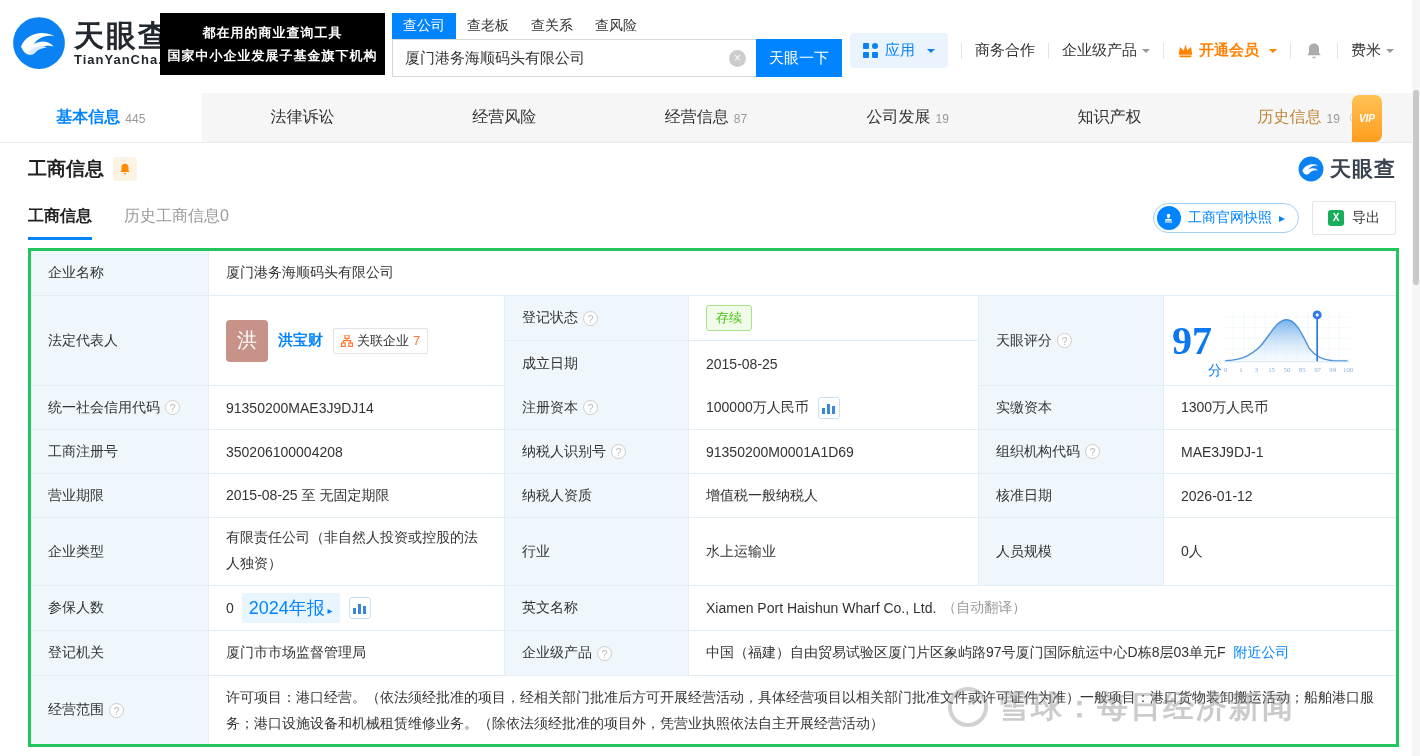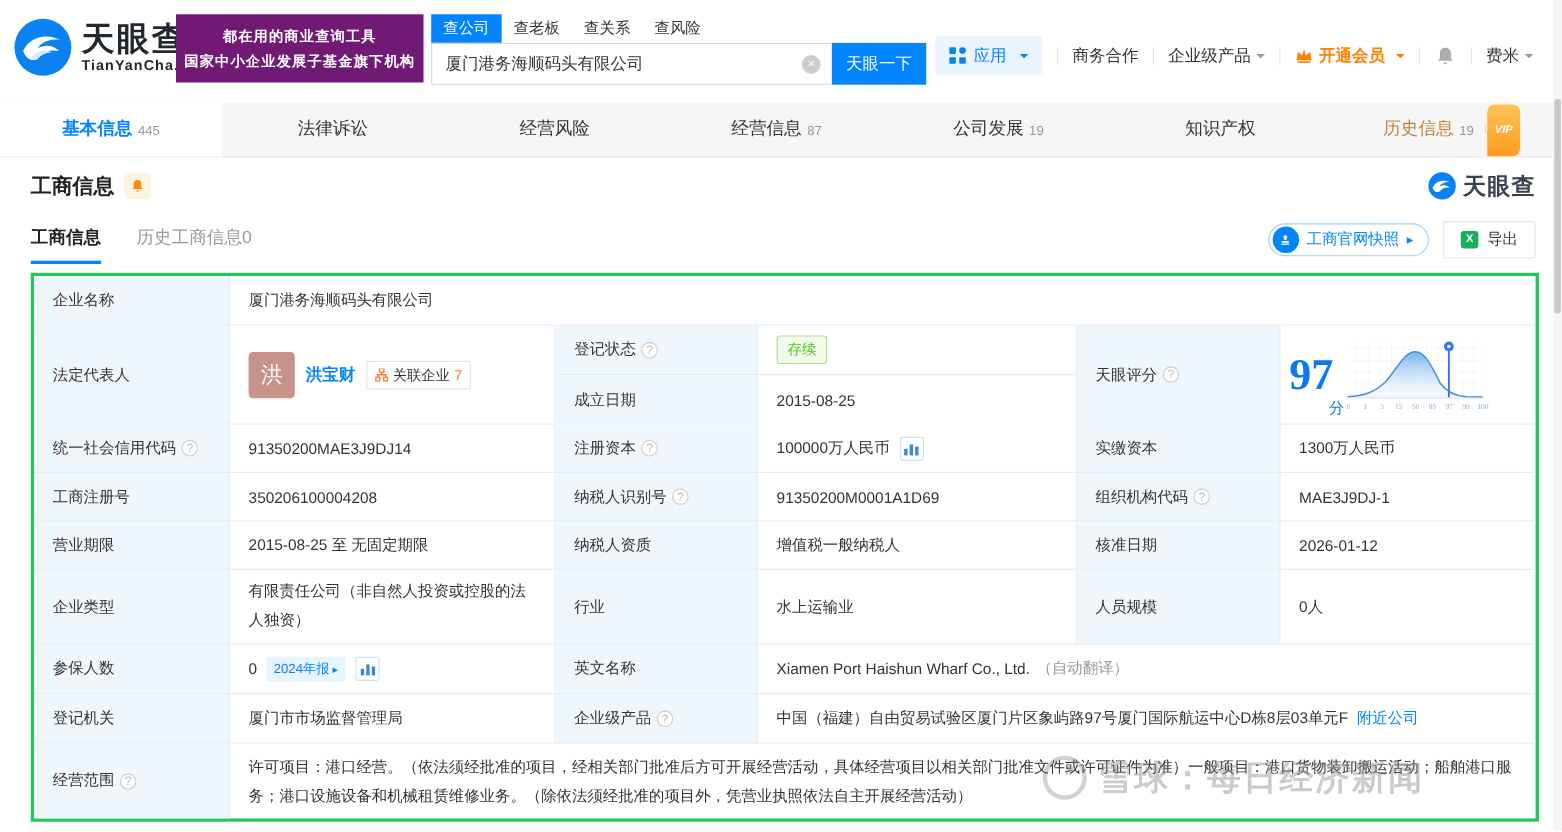--- a/index.html
+++ b/index.html
@@ -9,21 +9,21 @@
   body{ font-family:"Liberation Sans","DejaVu Sans",sans-serif; background:#fff; }
   .stage{ position:relative; width:1420px; height:756px; background:#fff; overflow:hidden; }
 
   
   .header{ position:absolute; left:0; top:0; width:1412px; height:93px; background:#fff; }
   .logo{ position:absolute; left:12px; top:16px; display:flex; align-items:center; cursor:pointer; }
   .logo svg{ width:54px; height:54px; }
   .logo-txt{ margin-left:8px; }
   .logo-brand{ font-size:30px; font-weight:bold; color:#23282e; letter-spacing:2px; line-height:32px;}
   .logo-domain{ font-size:13px; font-weight:bold; color:#23282e; letter-spacing:1px; }
-  .slogan{ position:absolute; left:160px; top:13px; width:225px; height:62px; background:#701a75; color:#fff;
+  .slogan{ position:absolute; left:160px; top:13px; width:225px; height:62px; background:#000000; color:#fff;
            display:flex; flex-direction:column; justify-content:center; align-items:center; gap:5px; }
   .slogan div{ font-size:13px; font-weight:bold; letter-spacing:1px; white-space:nowrap; }
 
   .search{ position:absolute; left:392px; top:12px; width:450px; }
   .search-tabs{ display:flex; align-items:flex-end; gap:0; height:27px; }
   .search-tab{ font-size:14px; color:#333; padding:4px 11px; cursor:pointer; }
   .search-tab.active{ background:var(--blue); color:#ffffff; }
   .search-row{ display:flex; margin-top:0; }
   .search-input-wrap{ position:relative; width:364px; }
   .search-input{ width:364px; height:38px; border:1px solid #d6d6d6; border-right:none; padding:0 36px 0 12px;
@@ -120,21 +120,21 @@
               padding:3px 7px; margin-left:10px; font-size:13px; color:#333; cursor:pointer; background:#fff;}
   .rel-badge .n{ color:#ff7733; }
   .status-badge{ background:#f1fbea; border:1px solid #a8e28a; color:#52c41a; font-size:13px;
                  border-radius:3px; padding:3px 9px; }
   .mini-chart-btn{ width:22px; height:22px; border:1px solid #c8e0f5; border-radius:3px; background:#fff;
                    display:flex; align-items:flex-end; justify-content:center; gap:2px; padding:4px 0 4px;
                    cursor:pointer; margin-left:9px; }
   .mini-chart-btn i{ width:3px; background:#3a87d8; display:block; }
   .mini-chart-btn i:nth-child(1){ height:6px; } .mini-chart-btn i:nth-child(2){ height:10px; }
   .mini-chart-btn i:nth-child(3){ height:8px; }
-  .report-badge{ background:#e9f5fe; color:var(--blue); font-size:12px; border-radius:2px;
+  .report-badge{ background:#e9f5fe; color:var(--blue); font-size:18px; border-radius:2px;
                  padding:3px 7px; margin-left:8px; cursor:pointer; }
   .report-badge::after{ content:" ▸"; font-size:10px; }
 
   .score-cell{ padding-left:8px;font-family:Liberation Serif, serif; }
   .score-num{ font-size:40px; font-weight:bold; color:#0b78f0; line-height:1; }
   .score-unit{ font-size:14px; color:#0b78f0; align-self:flex-end; margin-bottom:5px; margin-left:-4px; }
   .score-chart{ width:132px; height:72px; }
 
   
   .watermark{ position:absolute; left:948px; top:686px; display:flex; align-items:center; gap:10px;

